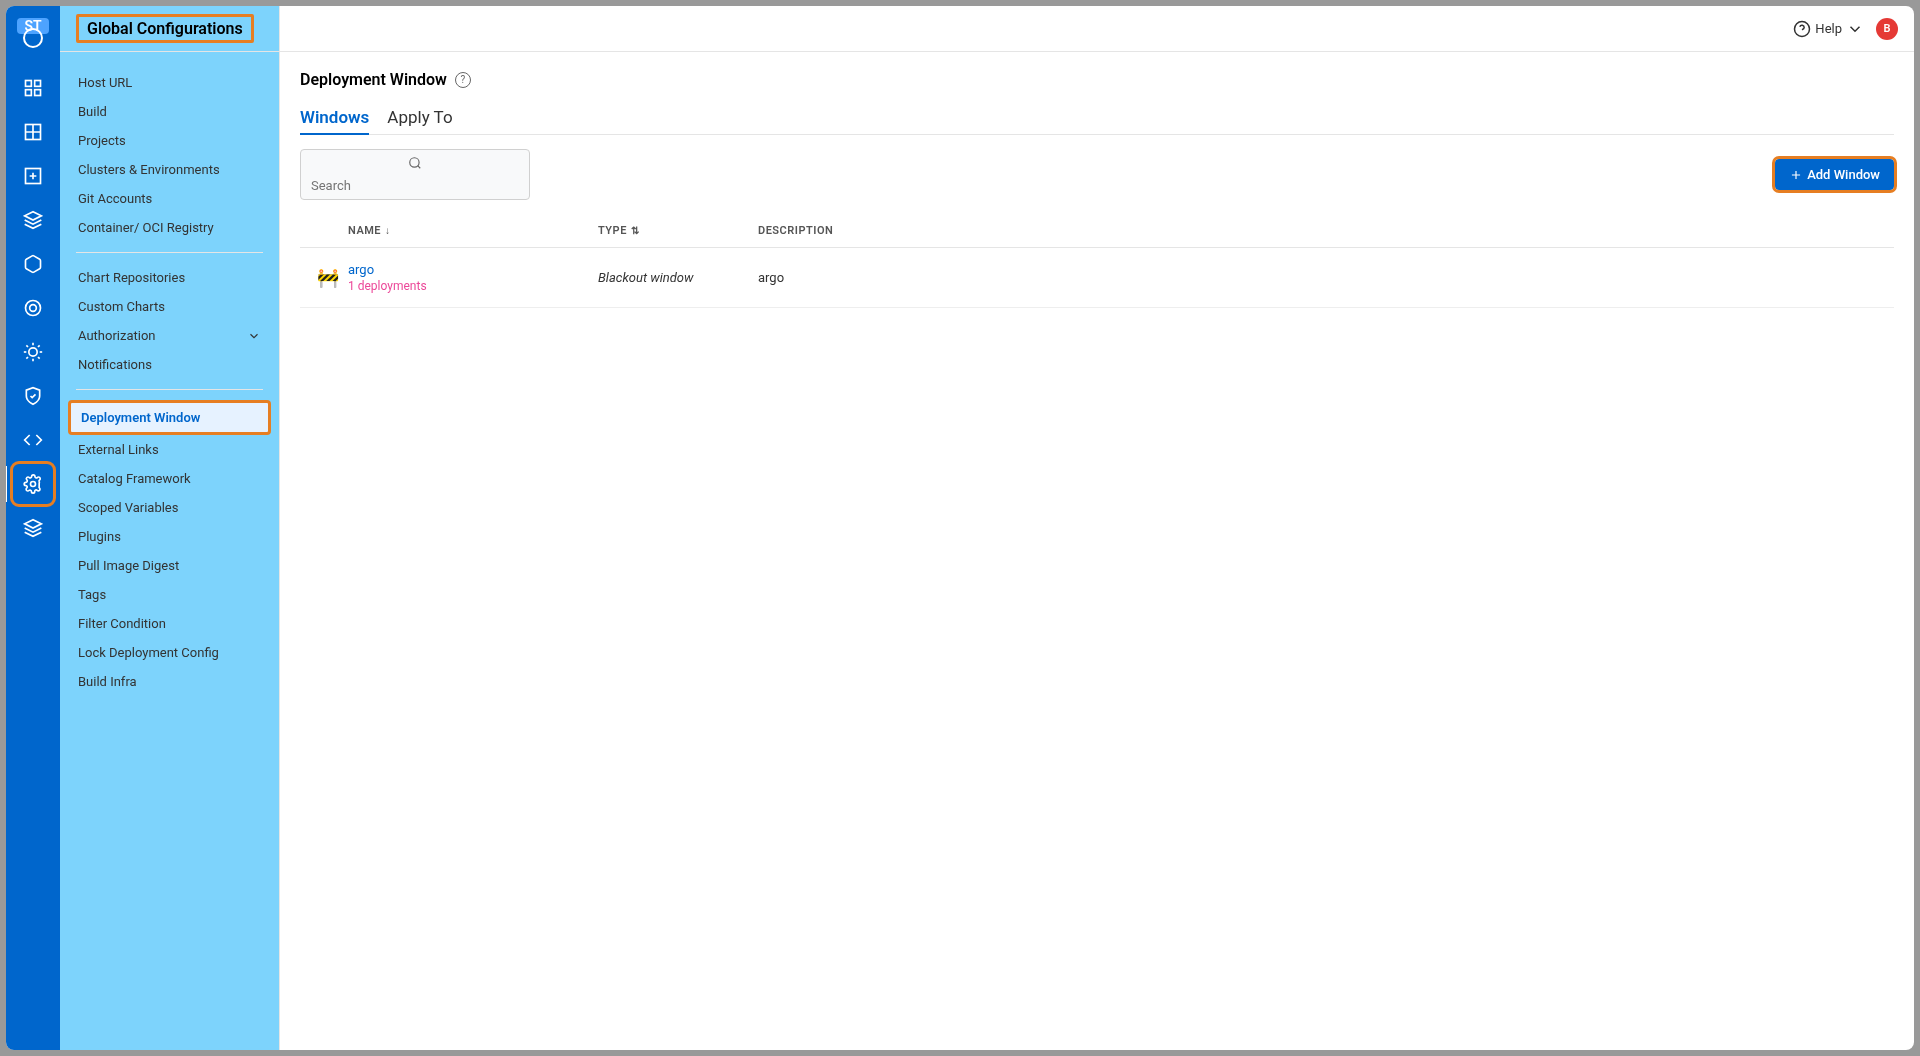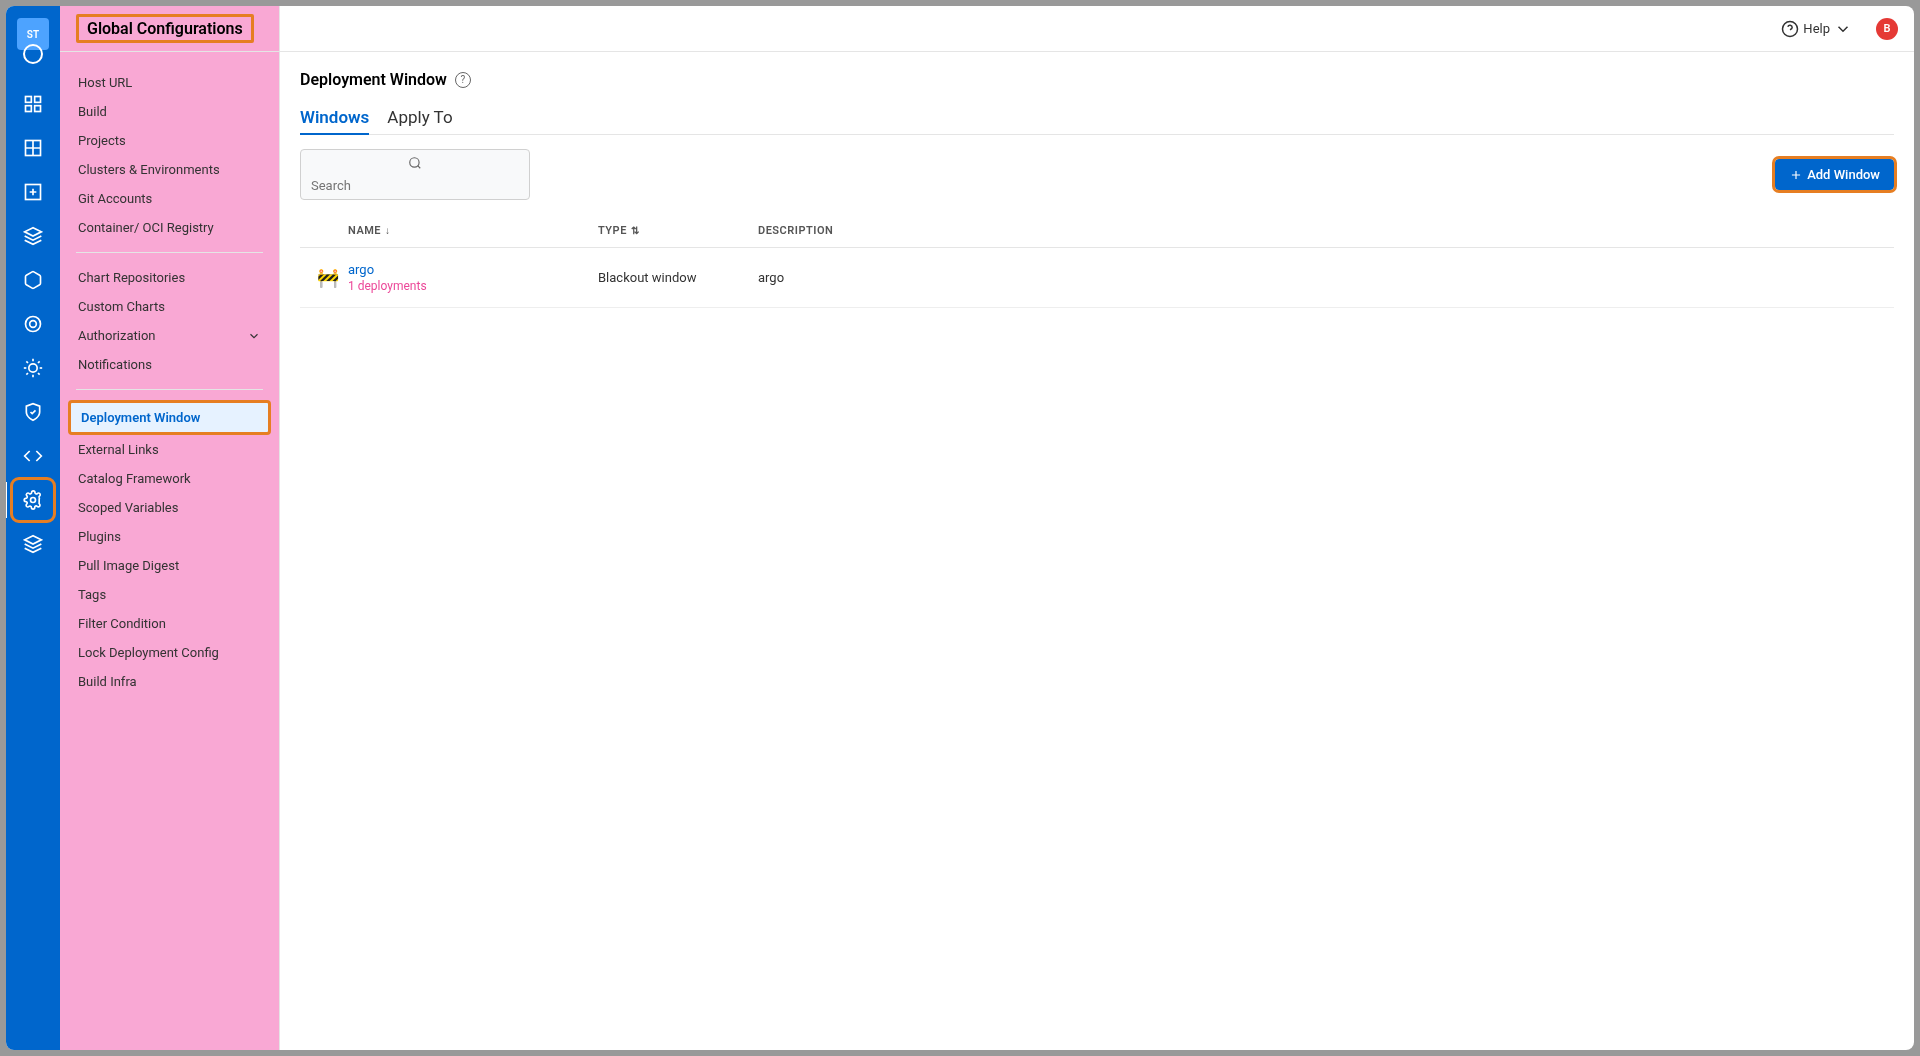--- a/index.html
+++ b/index.html
@@ -24,28 +24,28 @@
   width: 54px;
   background: #0066cc;
   display: flex;
   flex-direction: column;
   align-items: center;
   padding-top: 12px;
   gap: 4px;
 }
 .rail-logo {
   width: 32px;
-  height: 32px;
+  height: 16px;
   background: #4da3ff;
   border-radius: 4px;
   display: flex;
   align-items: center;
   justify-content: center;
   color: #fff;
-  font-size: 10px;
+  font-size: 14px;
   font-weight: 600;
   margin-bottom: 28px;
   position: relative;
 }
 .rail-logo::after {
   content:"";
   position:absolute;
   bottom:-14px;
   left:50%;
   transform:translateX(-50%);
@@ -74,21 +74,21 @@
   content:"";
   position:absolute;
   left:-11px;
   top:0;bottom:0;
   width:3px;
   background:#fff;
 }
 .sidebar {
   width: 220px;
   border-right: 1px solid #e5e5e5;
-  background:#f9a8d4;
+  background:#7dd3fc;
 }
 .header {
   height: 46px;
   border-bottom: 1px solid #e5e5e5;
   display: flex;
   align-items: center;
   padding: 0 16px;
 }
 .header-title {
   font-size: 16px;
@@ -133,21 +133,21 @@
   display: flex;
   flex-direction: column;
 }
 .top-header {
   height: 46px;
   border-bottom: 1px solid #e5e5e5;
   display: flex;
   align-items: center;
   justify-content: flex-end;
   padding: 0 16px;
-  gap:24px;
+  gap:12px;
 }
 .help-btn {
   display:flex;
   align-items:center;
   gap:4px;
   color:#333;
   font-size:13px;
   cursor:pointer;
 }
 .help-btn svg{width:18px;height:18px;}
@@ -241,21 +241,21 @@
   align-items:center;
 }
 .row-icon{
   width:38px;
   display:flex;align-items:center;justify-content:center;
   font-size:18px;
 }
 .row-name-cell{width:250px;}
 .row-name{color:#0066cc;font-size:13px;}
 .row-sub{color:#ec4899;font-size:12px;margin-top:2px;}
-.row-type{width:160px;font-size:13px;color:#333;}
+.row-type{width:160px;font-size:13px;color:#333;font-style:italic;}
 .row-desc{flex:1;font-size:13px;color:#333;}
 .sidebar-item span{flex:1;}
 </style>
 </head>
 <body>
 
 <div class="app-frame">
 
   <div class="rail">
     <div class="rail-logo">ST</div>

